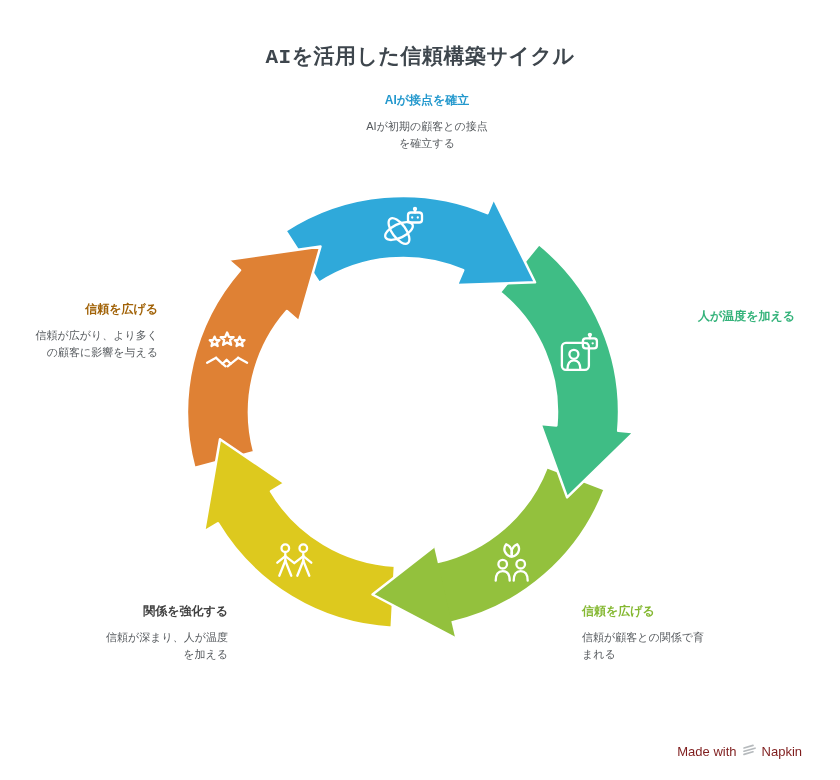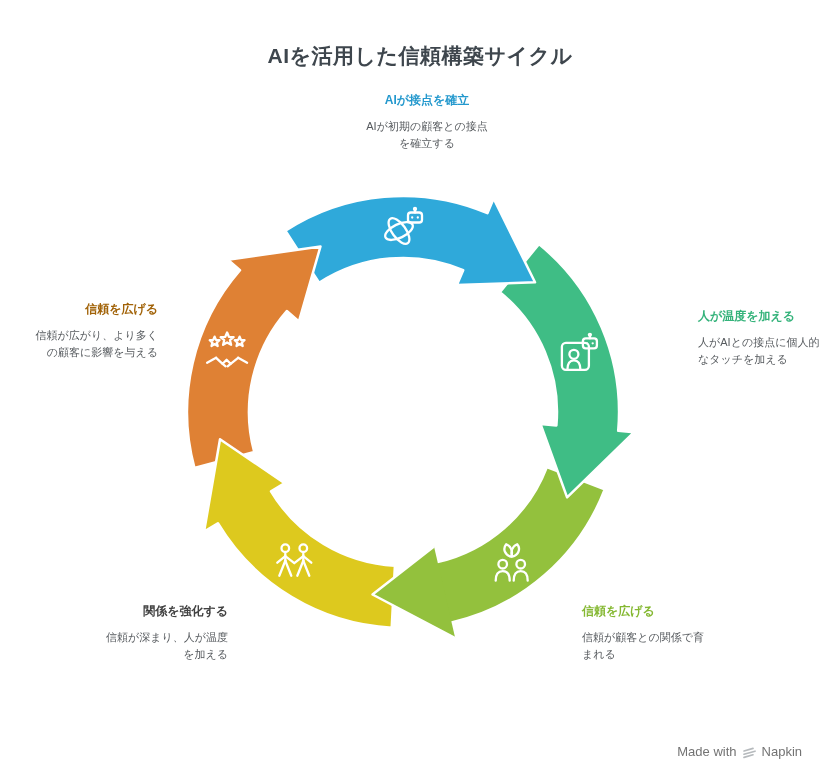--- a/index.html
+++ b/index.html
@@ -2,40 +2,40 @@
 <html><head>
 <meta charset="utf-8">
 <style>
   html,body{margin:0;padding:0;background:#fff;}
   .canvas{
     position:relative;width:840px;height:780px;background:#ffffff;overflow:hidden;
     font-family:"Liberation Sans","DejaVu Sans",sans-serif;
   }
   .page-title{
     position:absolute;top:42px;left:0;width:840px;text-align:center;
-    font-size:21px;font-weight:700;color:#3e464d;letter-spacing:.5px;
+    font-size:21px;font-weight:700;color:#3e464d;letter-spacing:.5px;font-family:Liberation Mono, monospace;
   }
   svg.cycle{position:absolute;left:0;top:0;}
   .seg{stroke:#ffffff;stroke-width:2.5;stroke-linejoin:round;}
   .icon *{stroke:#ffffff;stroke-width:2.3;fill:none;stroke-linecap:round;stroke-linejoin:round;}
   .icon .dot{fill:#ffffff;stroke:none;}
   .label{position:absolute;}
   .label-title{font-size:12px;font-weight:700;margin:0 0 9px 0;}
   .label-desc{font-size:11px;line-height:17px;color:#565a5e;}
   .label.top{left:342px;top:92px;width:170px;text-align:center;}
   .label.top .label-desc{width:122px;margin:0 auto;}
   .label.right{left:698px;top:308px;width:140px;text-align:left;}
   .label.right .label-desc{width:132px;}
   .label.bottom-right{left:582px;top:603px;width:140px;text-align:left;}
   .label.bottom-right .label-desc{width:132px;}
   .label.bottom-left{left:96px;top:603px;width:132px;text-align:right;}
   .label.left{left:26px;top:301px;width:132px;text-align:right;}
   .footer{
-    position:absolute;right:38px;top:744px;display:flex;align-items:flex-end;gap:5px;
-    color:#737373;font-size:13px;
+    position:absolute;right:38px;top:744px;display:flex;align-items:flex-start;gap:5px;
+    color:#7f1d1d;font-size:13px;
   }
   .napkin-logo{display:inline-block;}
 </style>
 </head>
 <body>
 
 <div class="canvas">
 
   <div class="page-title">AIを活用した信頼構築サイクル</div>
 
@@ -100,21 +100,20 @@
       </svg>
     </div>
 
   <div class="label top">
     <div class="label-title" style="color: rgb(35, 152, 205);">AIが接点を確立</div>
     <div class="label-desc">AIが初期の顧客との接点を確立する</div>
   </div>
 
   <div class="label right">
     <div class="label-title" style="color: rgb(53, 179, 123);">人が温度を加える</div>
-    <div class="label-desc">人がAIとの接点に個人的なタッチを加える</div>
   </div>
 
   <div class="label bottom-right">
     <div class="label-title" style="color: rgb(133, 184, 50);">信頼を広げる</div>
     <div class="label-desc">信頼が顧客との関係で育まれる</div>
   </div>
 
   <div class="label bottom-left">
     <div class="label-title" style="color: #404040;">関係を強化する</div>
     <div class="label-desc">信頼が深まり、人が温度を加える</div>

